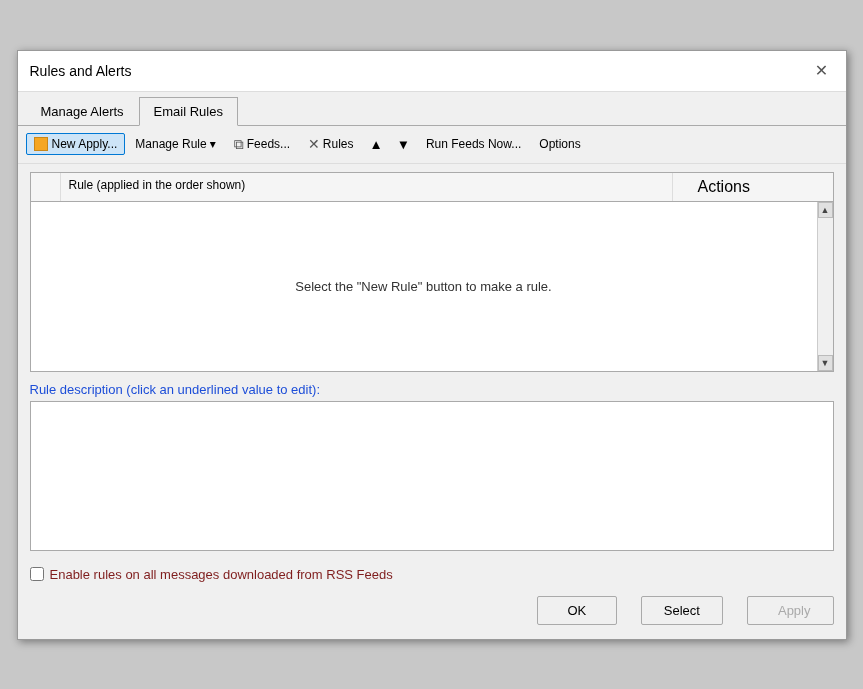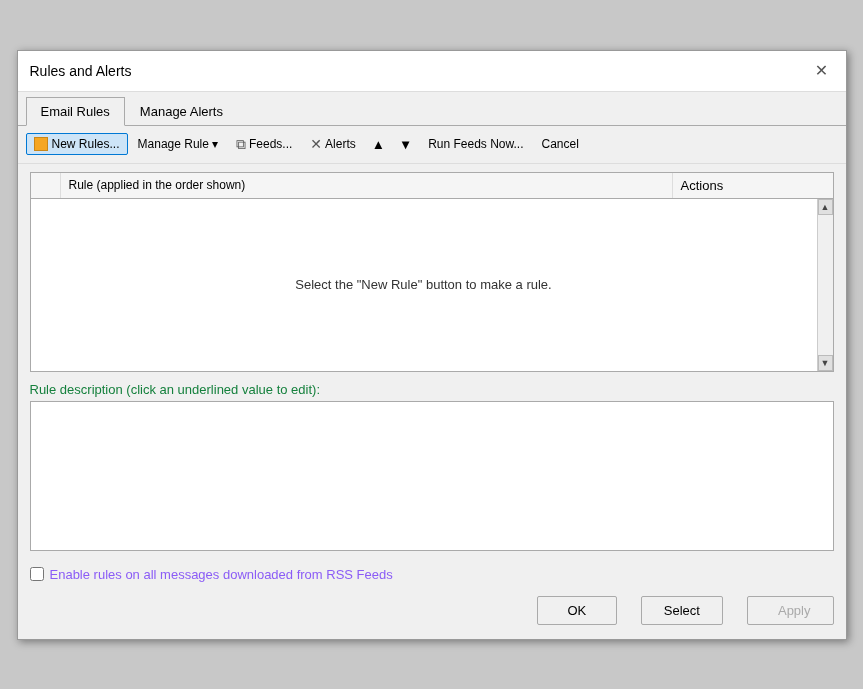--- a/index.html
+++ b/index.html
@@ -125,22 +125,22 @@
     }
     .th-rule {
       flex: 1;
       padding: 5px 8px;
       font-size: 12px;
       border-right: 1px solid #ddd;
       font-weight: normal;
     }
     .th-actions {
       width: 160px;
-      padding: 5px 8px;
-      font-size: 13px;
+      padding: 5px 25px;
+      font-size: 16px;
       font-weight: normal;
     }
     .table-scroll-area {
       display: flex;
       flex: 1;
       overflow: hidden;
     }
     .table-body {
       flex: 1;
       display: flex;
@@ -164,21 +164,21 @@
       justify-content: center;
       background: #e0e0e0;
       border: 1px solid #bbb;
       cursor: pointer;
       font-size: 9px;
       color: #444;
     }
     .rule-desc-label {
       margin: 10px 0 4px;
       font-size: 13px;
-      color: #15803d;
+      color: #1d4ed8;
     }
     .rule-desc-box {
       border: 1px solid #aaa;
       background: #fff;
       height: 150px;
       width: 100%;
     }
     .footer-area {
       padding: 8px 12px;
       display: flex;
@@ -190,21 +190,21 @@
       align-items: center;
       gap: 6px;
     }
     .rss-checkbox {
       width: 14px;
       height: 14px;
       cursor: pointer;
     }
     .rss-label {
       font-size: 13px;
-      color: #8b5cf6;
+      color: #7f1d1d;
     }
     .button-row {
       display: flex;
       justify-content: flex-end;
       gap: 24px;
       padding: 6px 0;
     }
     .dialog-btn {
       padding: 6px 22px;
       font-size: 13px;
@@ -229,56 +229,56 @@
 <body>
 
 <div class="dialog">
 
   <div class="title-bar">
     <span class="title-bar-text">Rules and Alerts</span>
     <button class="close-btn">✕</button>
   </div>
 
   <div class="tab-bar">
+    <div class="tab">
+      <span>Manage Alerts</span>
+    </div>
     <div class="tab active">
       <span>Email Rules</span>
-    </div>
-    <div class="tab">
-      <span>Manage Alerts</span>
     </div>
   </div>
 
   <div class="toolbar">
     <button class="toolbar-btn active">
       <span class="new-rule-icon"></span>
-      <span>New Rules...</span>
+      <span>New Apply...</span>
     </button>
     <button class="toolbar-btn">
       <span>Manage Rule</span>
       <span>▾</span>
     </button>
     <button class="toolbar-btn">
       <span class="toolbar-icon">⧉</span>
       <span>Feeds...</span>
     </button>
     <button class="toolbar-btn">
       <span class="toolbar-icon">✕</span>
-      <span>Alerts</span>
+      <span>Rules</span>
     </button>
     <button class="move-btn">
       <span>▲</span>
     </button>
     <button class="move-btn">
       <span>▼</span>
     </button>
     <button class="toolbar-btn">
       <span>Run Feeds Now...</span>
     </button>
     <button class="toolbar-btn">
-      <span>Cancel</span>
+      <span>Options</span>
     </button>
   </div>
 
   <div class="content-area">
 
     <div class="table-container">
       <div class="table-header">
         <div class="th-check"></div>
         <div class="th-rule">Rule (applied in the order shown)</div>
         <div class="th-actions">Actions</div>

